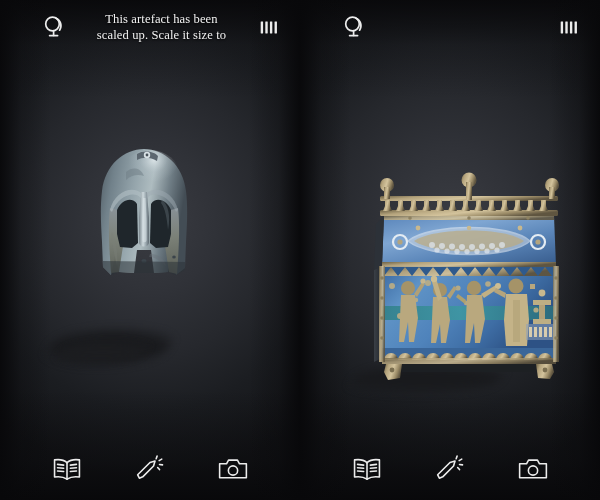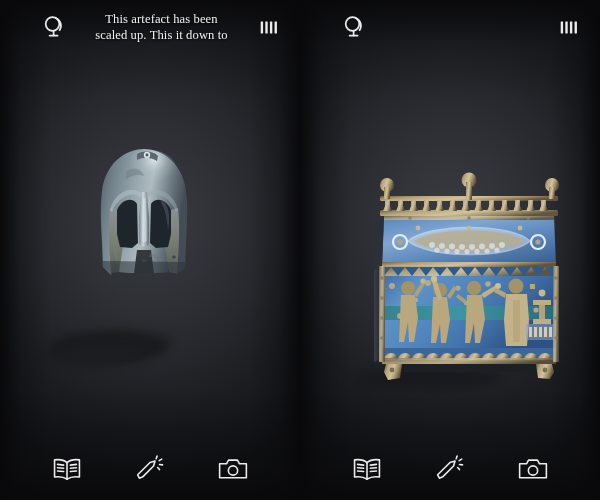--- a/index.html
+++ b/index.html
@@ -246,21 +246,21 @@
         <svg viewBox="0 0 26 26" width="26" height="26" xmlns="http://www.w3.org/2000/svg">
           <circle class="ico-stroke" cx="11.5" cy="10" r="6.8"></circle>
           <path class="ico-stroke" d="M15.2 4.2 C 19.6 6.0, 21.4 12.0, 18.6 16.2"></path>
           <path class="ico-stroke" d="M12.6 16.8 L 12.6 21.4"></path>
           <path class="ico-stroke" d="M8.6 21.6 L 16.6 21.6"></path>
         </svg>
       </div>
 
       <div class="hint">
         <div>This artefact has been</div>
-        <div>scaled up. This it down to</div>
+        <div>scaled up. Scale it size to</div>
       </div>
 
       <div class="icon-btn">
         <svg viewBox="0 0 26 26" width="24" height="24" xmlns="http://www.w3.org/2000/svg">
           <rect class="ico-fill" x="4" y="7" width="2.6" height="13" rx="0.4"></rect>
           <rect class="ico-fill" x="9" y="7" width="2.6" height="13" rx="0.4"></rect>
           <rect class="ico-fill" x="14" y="7" width="2.6" height="13" rx="0.4"></rect>
           <rect class="ico-fill" x="19" y="7" width="2.6" height="13" rx="0.4"></rect>
         </svg>
       </div>

